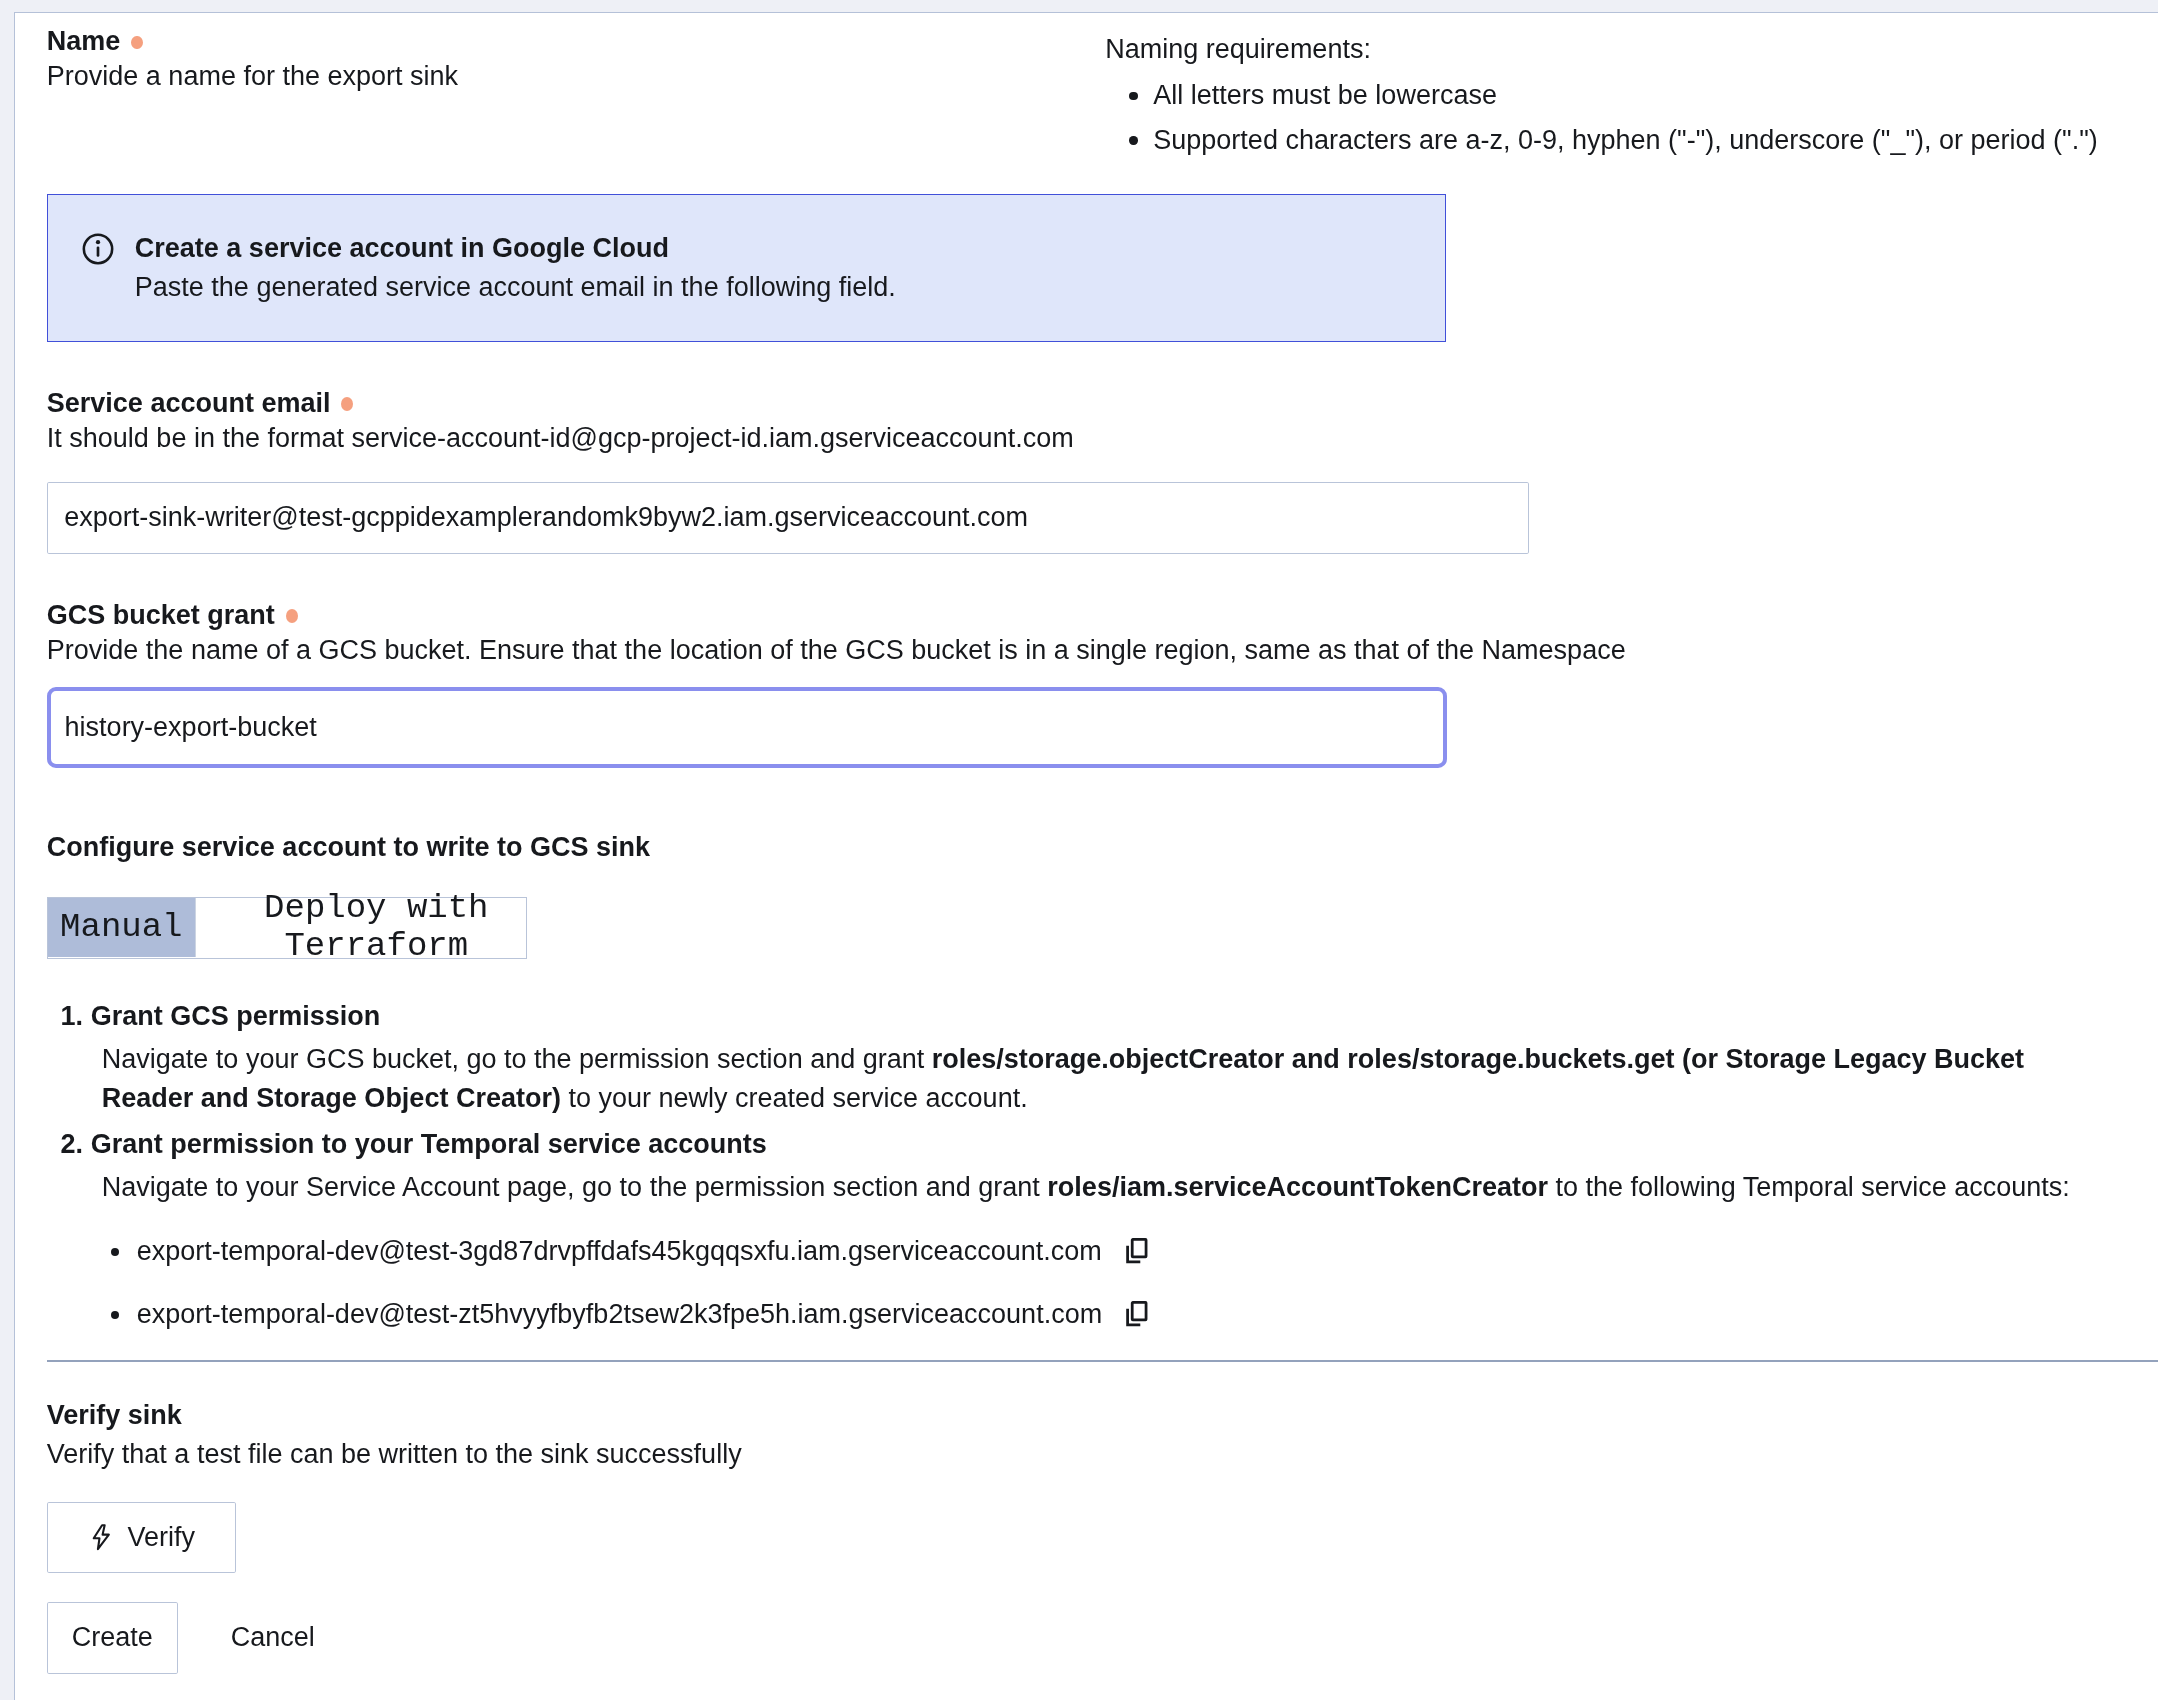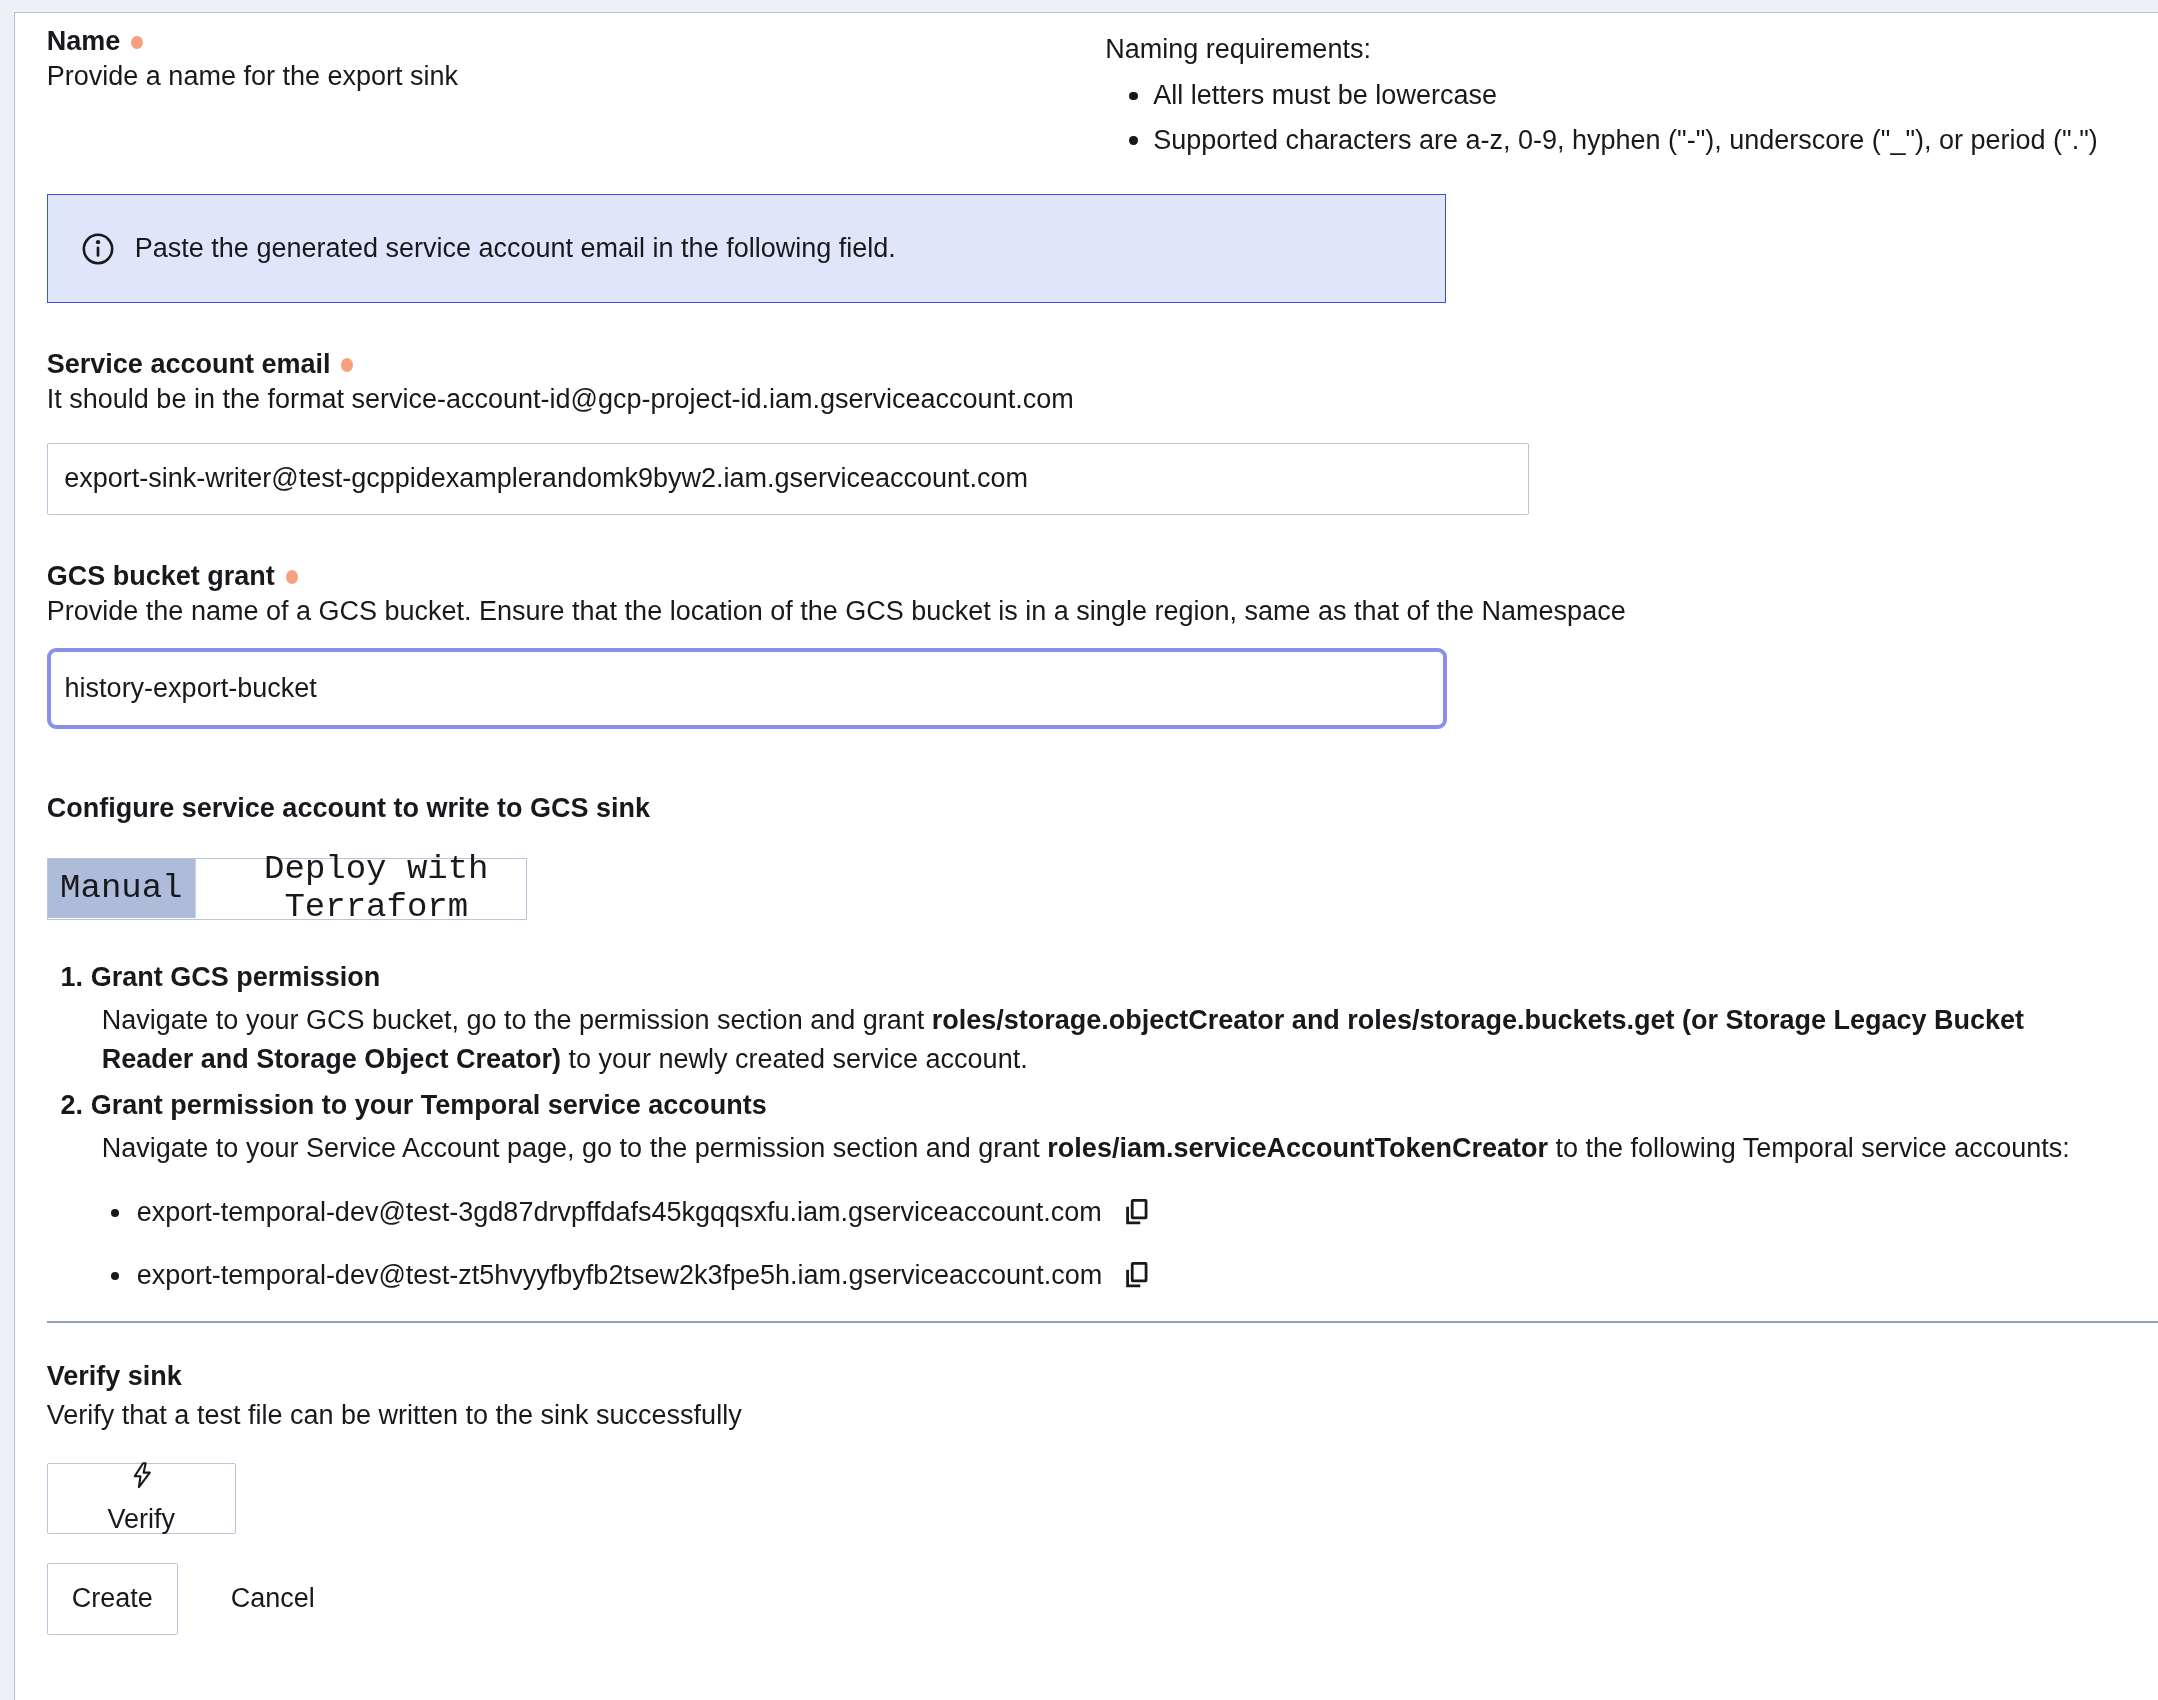--- a/index.html
+++ b/index.html
@@ -110,21 +110,20 @@
 
   
   .verify-title { margin-top: 35px; font-weight: 700; line-height: 37px; }
   .verify-desc { line-height: 37px; margin-top: 1.8px; }
   .verify-btn {
     margin-top: 29px; width: 189px; height: 71px;
     border: 1.8px solid #b9c4d9; border-radius: 1.8px; background: #fff;
     display: flex; align-items: center; justify-content: center; gap: 14.7px;
     font-family: "Liberation Sans", sans-serif; font-size: 27px; color: #17191d;
     cursor: pointer;
-    flex-direction: column;
   }
   .bolt { line-height: 0; }
   .actions { margin-top: 29px; display: flex; align-items: stretch; }
   .create-btn {
     width: 131px; height: 72px;
     border: 1.8px solid #b9c4d9; border-radius: 1.8px; background: #fff;
     font-family: "Liberation Sans", sans-serif; font-size: 27px; color: #17191d;
     cursor: pointer;
   }
   .cancel-btn {
@@ -159,20 +158,21 @@
 
     <div class="info-box">
       <span class="info-icon">
         <svg width="34" height="34" viewBox="0 0 24 24">
           <circle cx="12" cy="12" r="10" fill="none" stroke="#17191d" stroke-width="1.8"></circle>
           <rect x="11.05" y="10.3" width="1.9" height="7.2" rx="0.9" fill="#17191d"></rect>
           <circle cx="12" cy="7.2" r="1.5" fill="#17191d"></circle>
         </svg>
       </span>
       <div class="info-text">
+        <div class="info-title">Create a service account in Google Cloud</div>
         <div class="info-desc">Paste the generated service account email in the following field.</div>
       </div>
     </div>
 
     <div style="margin-top:44px" class="field-label-row">
       <span class="flabel">Service account email</span>
       <span class="req-dot"></span>
     </div>
     <div class="fdesc">It should be in the format service-account-id@gcp-project-id.iam.gserviceaccount.com</div>
     <input class="text-input sa-input" value="export-sink-writer@test-gcppidexamplerandomk9byw2.iam.gserviceaccount.com" style="">

